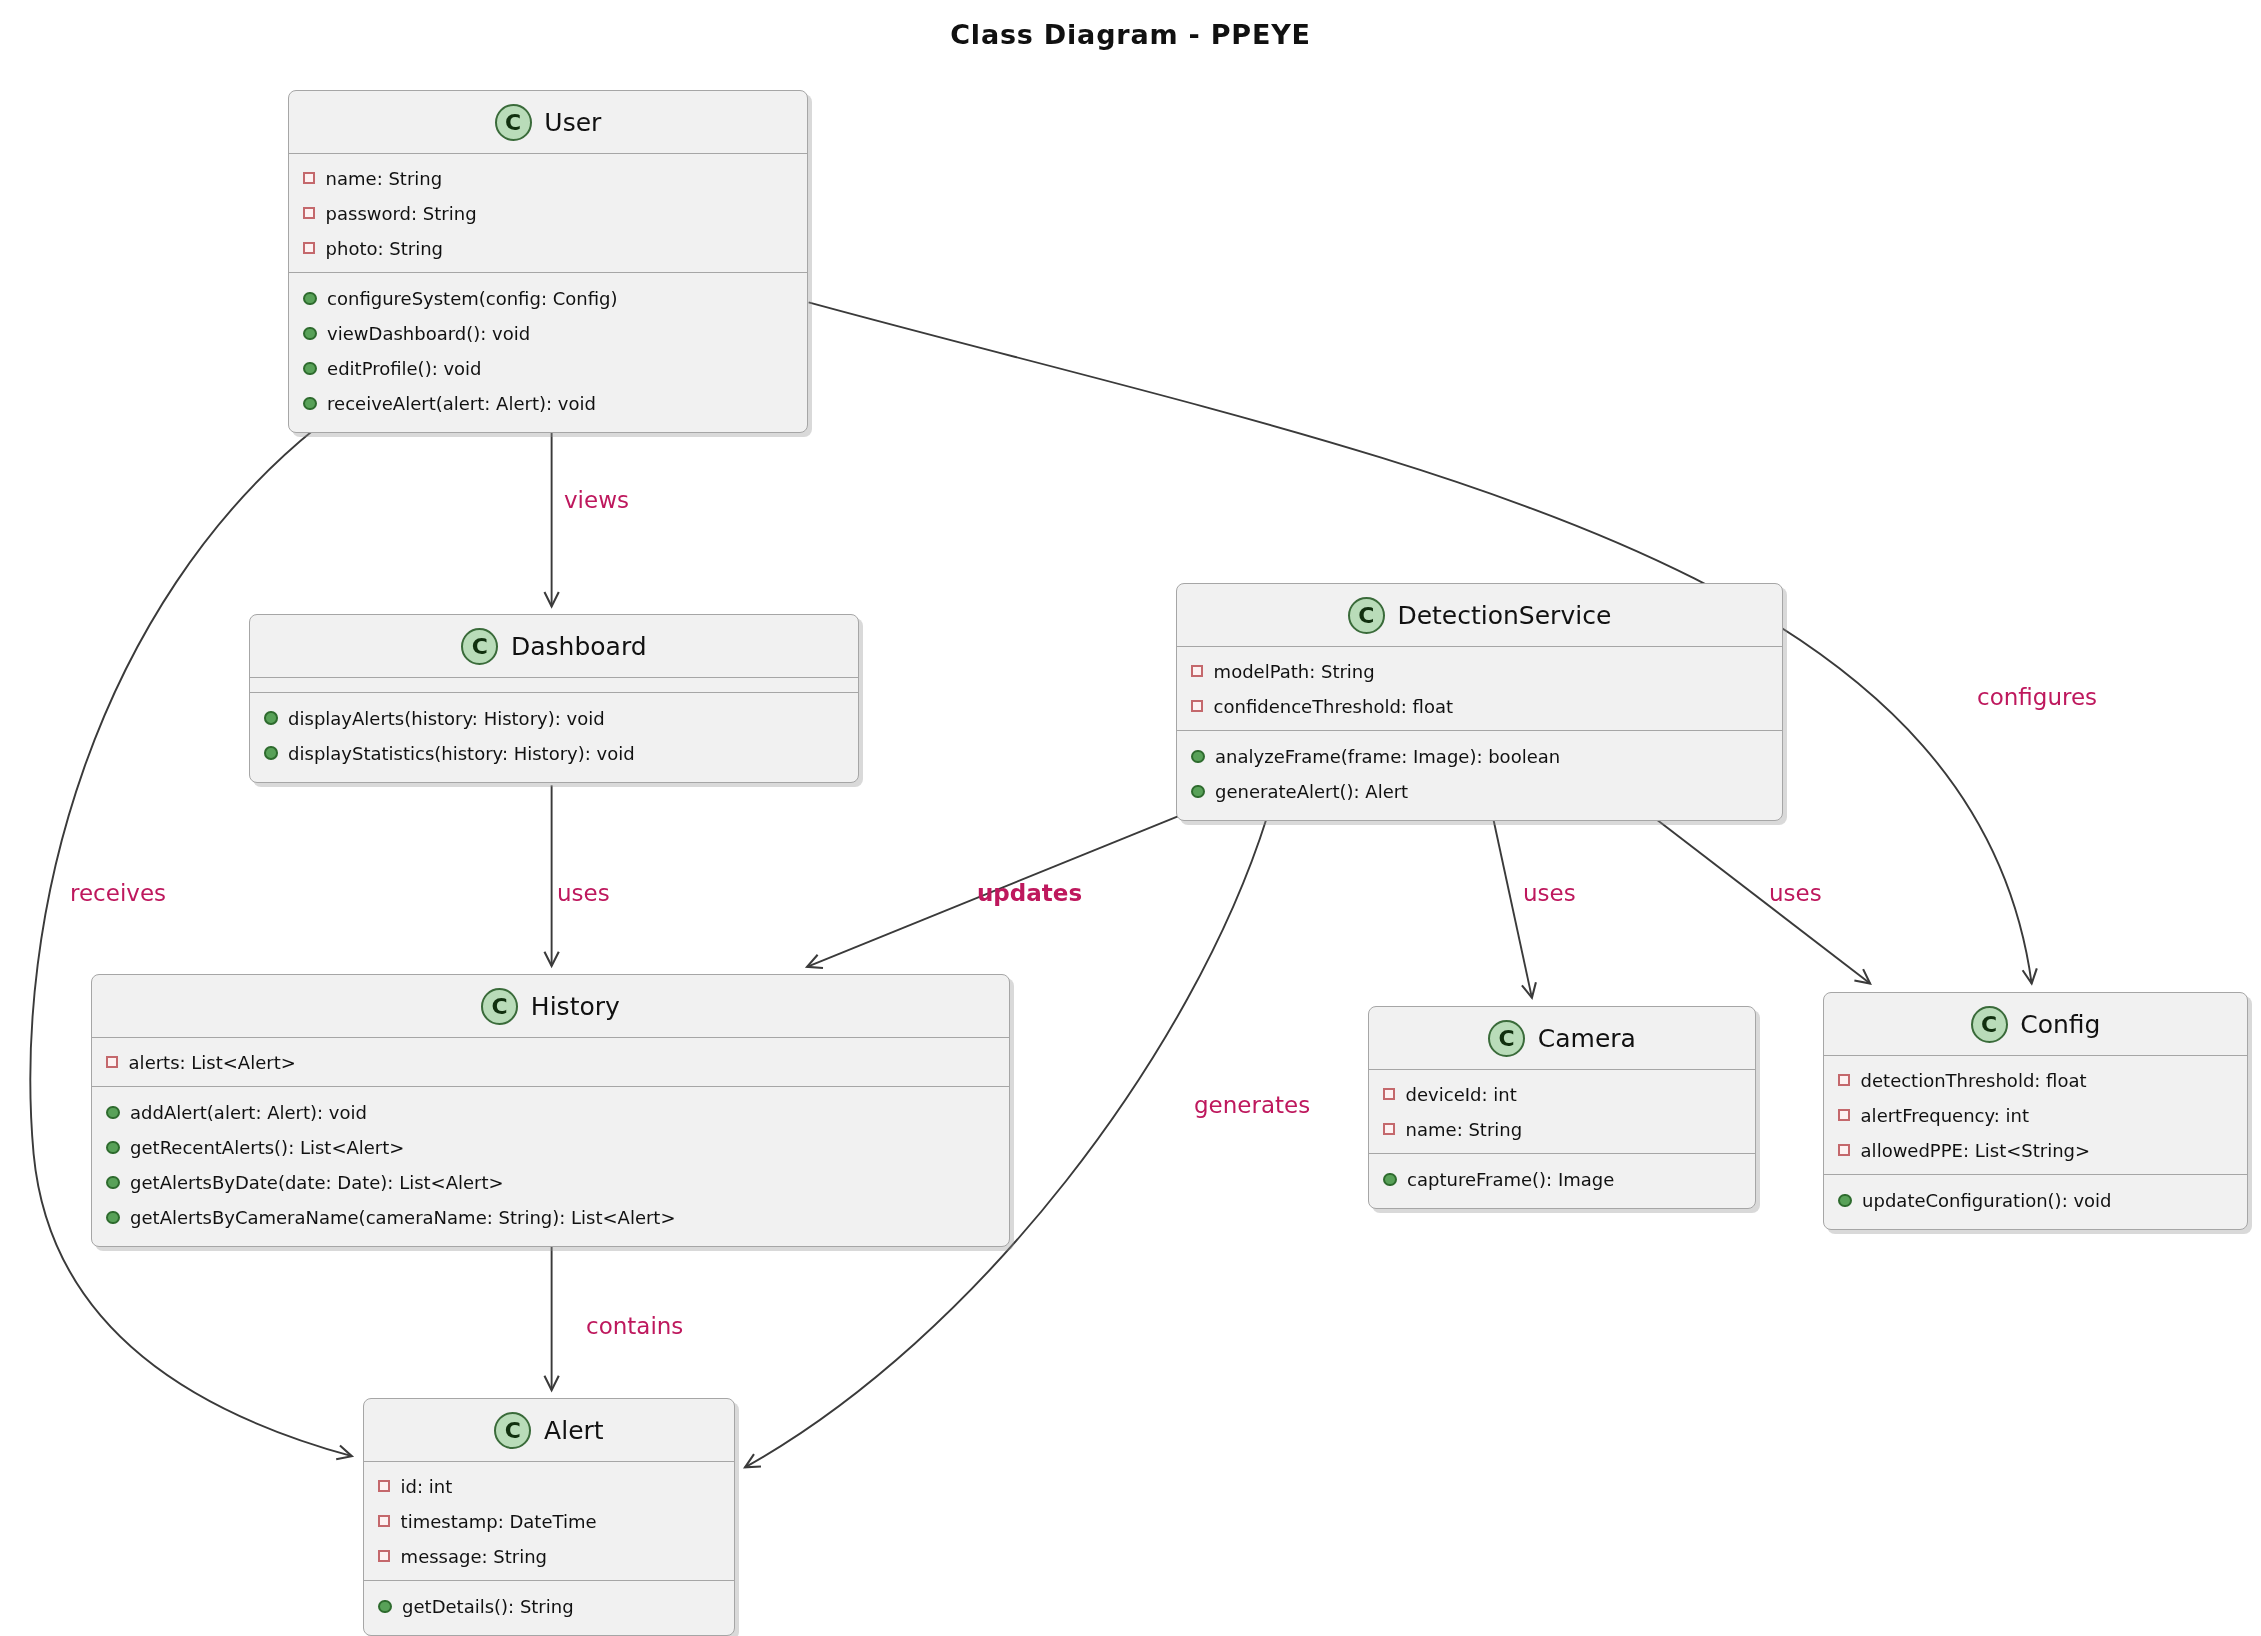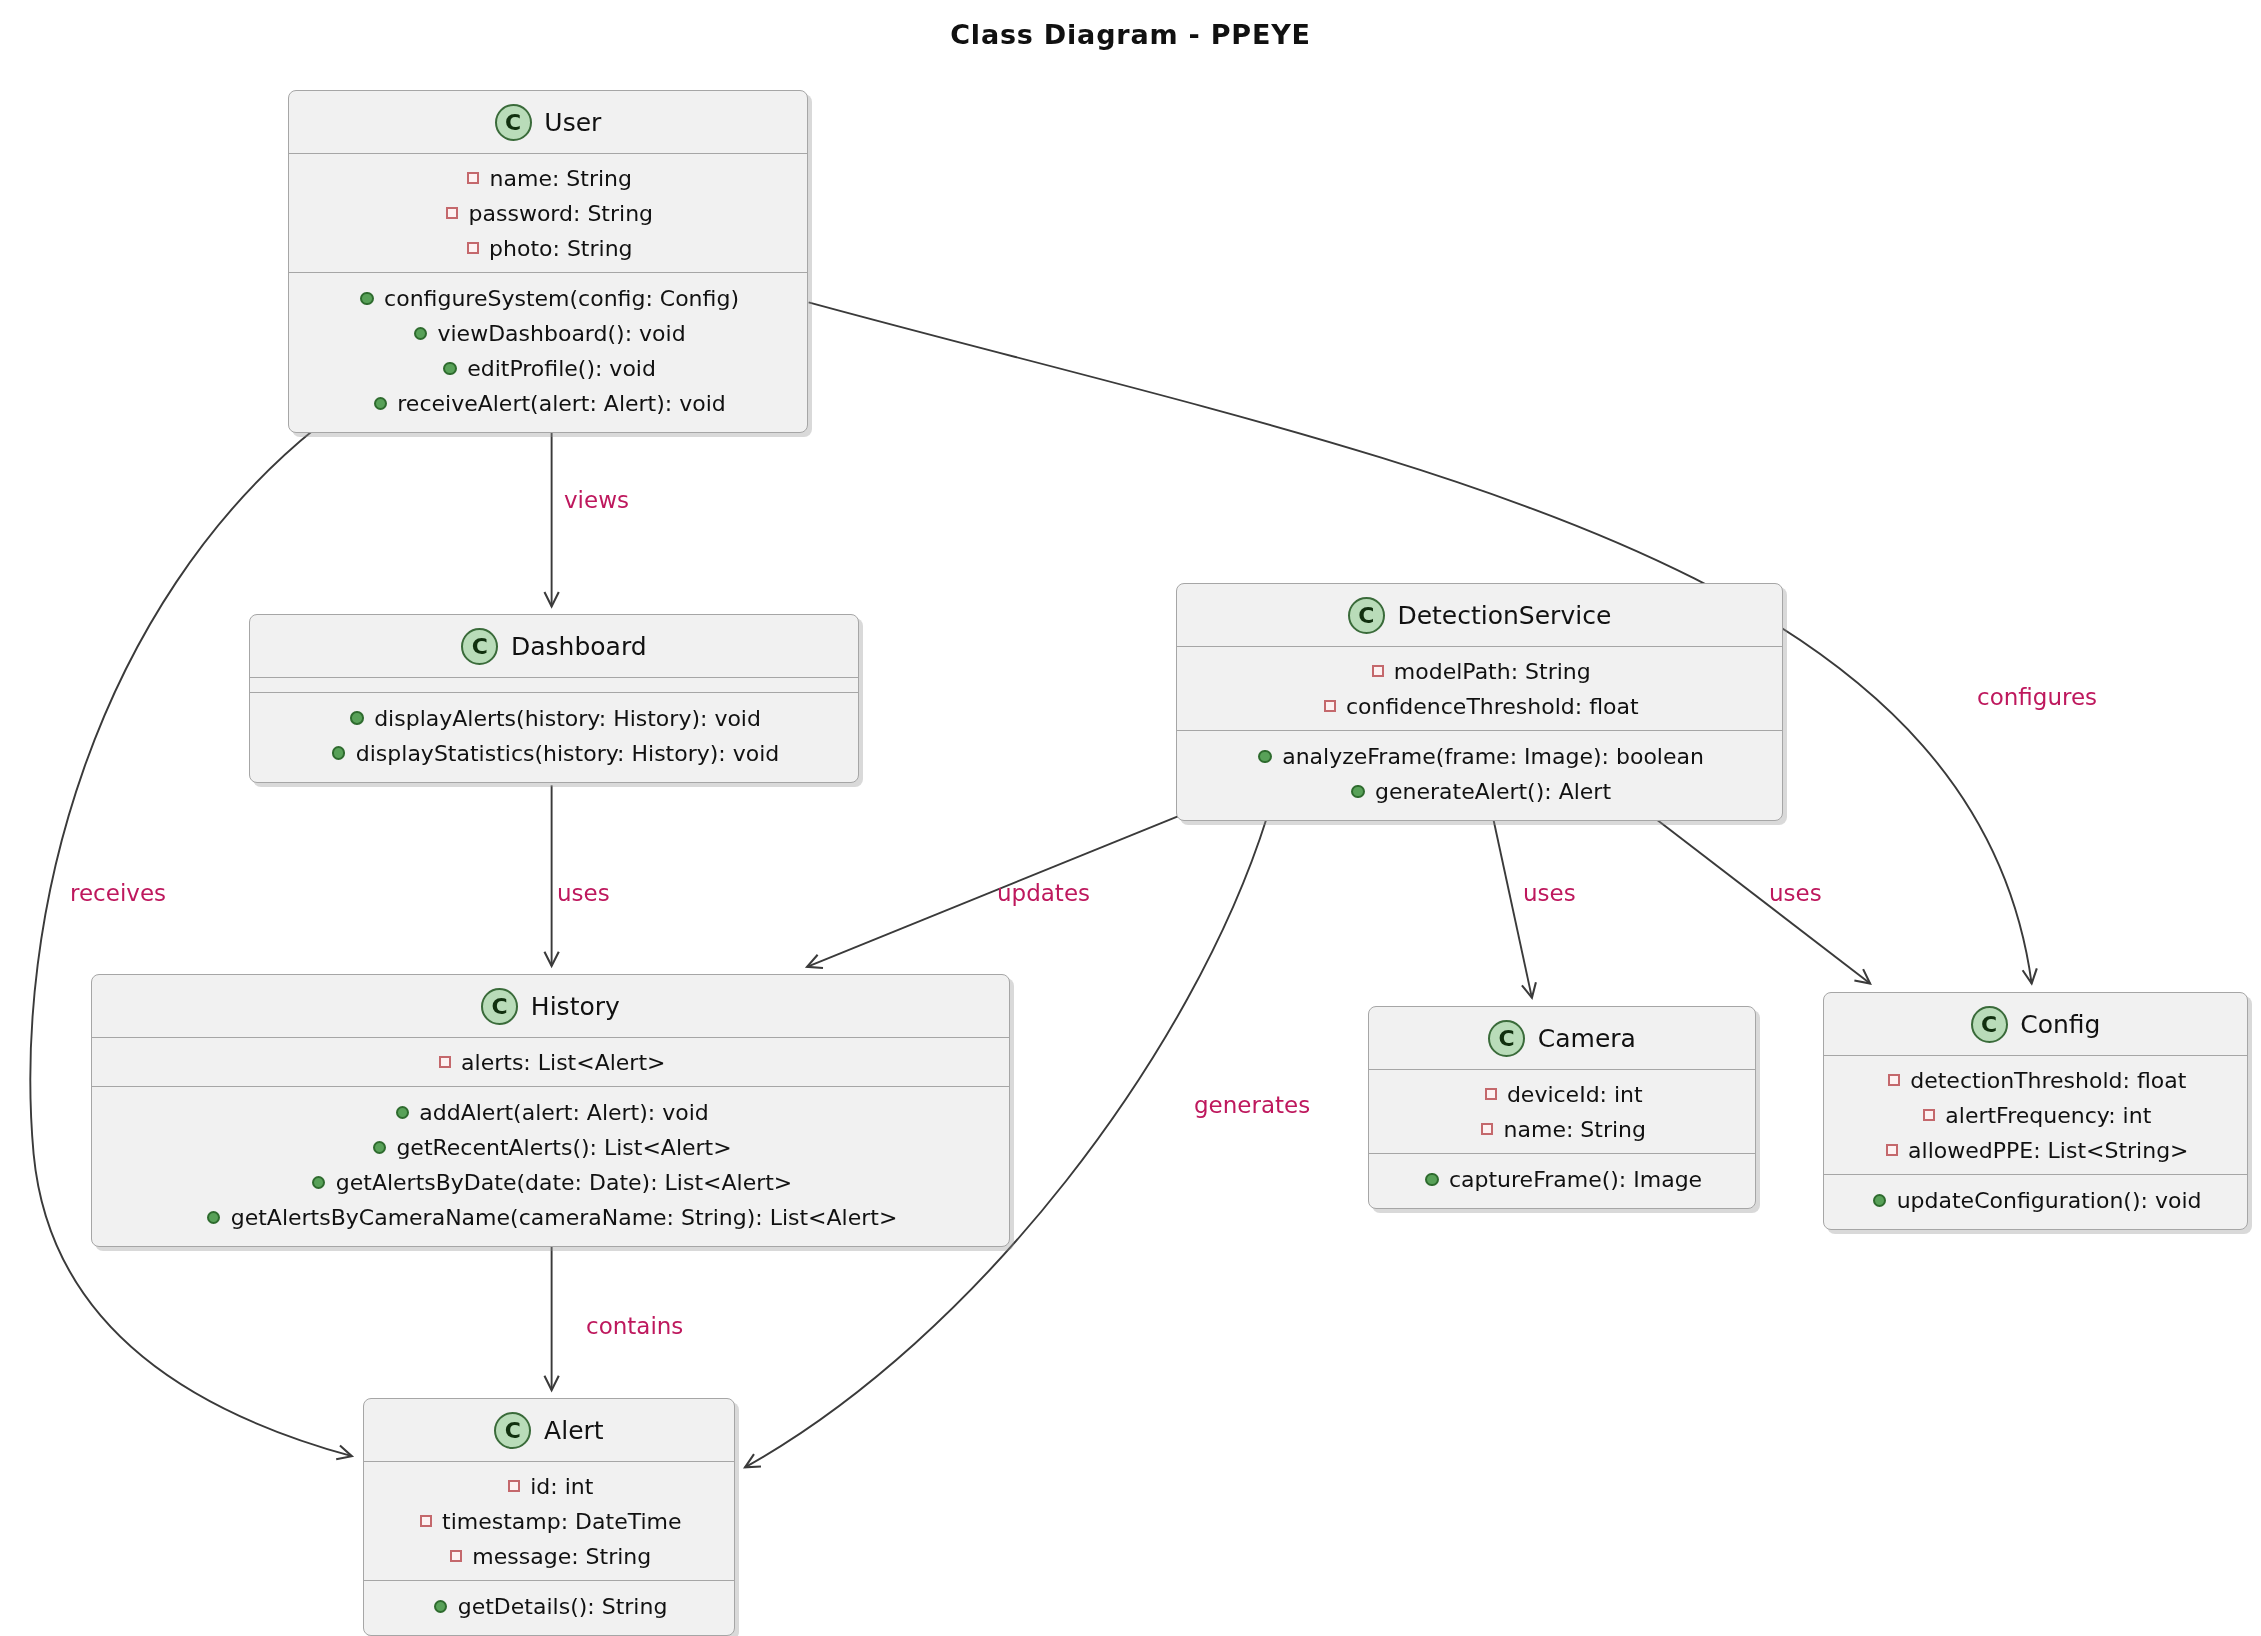--- a/index.html
+++ b/index.html
@@ -35,21 +35,21 @@
     background:var(--class-icon-fill); border:2.4px solid var(--class-icon-border);
     display:flex; align-items:center; justify-content:center;
     font-weight:bold; font-size:22px; color:#11300f;
   }
   .cls-name{font-size:25px;}
   .sec{padding:6.4px 0;}
   .sec.attrs{border-bottom:1.6px solid var(--box-border); min-height:14.3px;}
   .sec.methods{padding:8px 0 11px 0;}
   .row{
     display:flex; align-items:center; gap:10.3px;
-    padding:0 11px 0 14.3px; font-size:22px; line-height:35px; white-space:nowrap;justify-content:center;
+    padding:0 11px 0 14.3px; font-size:18px; line-height:35px; white-space:nowrap;
   }
   .sq{
     width:12px; height:12px; flex:0 0 12px;
     border:2.4px solid var(--attribute-icon-border); background:#fdf2f2;
   }
   .dot{
     width:13.5px; height:13.5px; flex:0 0 13.5px; border-radius:50%;
     background:var(--method-icon-fill); border:2.4px solid var(--method-icon-border);
   }
   .edge-label{
@@ -269,18 +269,18 @@
         <span class="dot"></span>
         <span>getDetails(): String</span>
       </div>
   </div>
 </div>
 
 <div class="edge-label" style="left:564px;top:487px;">views</div>
 <div class="edge-label" style="left:1977px;top:684px;">configures</div>
 <div class="edge-label" style="left:70px;top:880px;">receives</div>
 <div class="edge-label" style="left:557px;top:880px;">uses</div>
-<div class="edge-label" style="left:997px;top:880px;">updates</div>
+<div class="edge-label" style="left:977px;top:880px;font-weight:bold;">updates</div>
 <div class="edge-label" style="left:1523px;top:880px;">uses</div>
 <div class="edge-label" style="left:1769px;top:880px;">uses</div>
 <div class="edge-label" style="left:1194px;top:1092px;">generates</div>
 <div class="edge-label" style="left:586px;top:1305px;margin-top:8px;">contains</div>
 
 
 </body></html>

